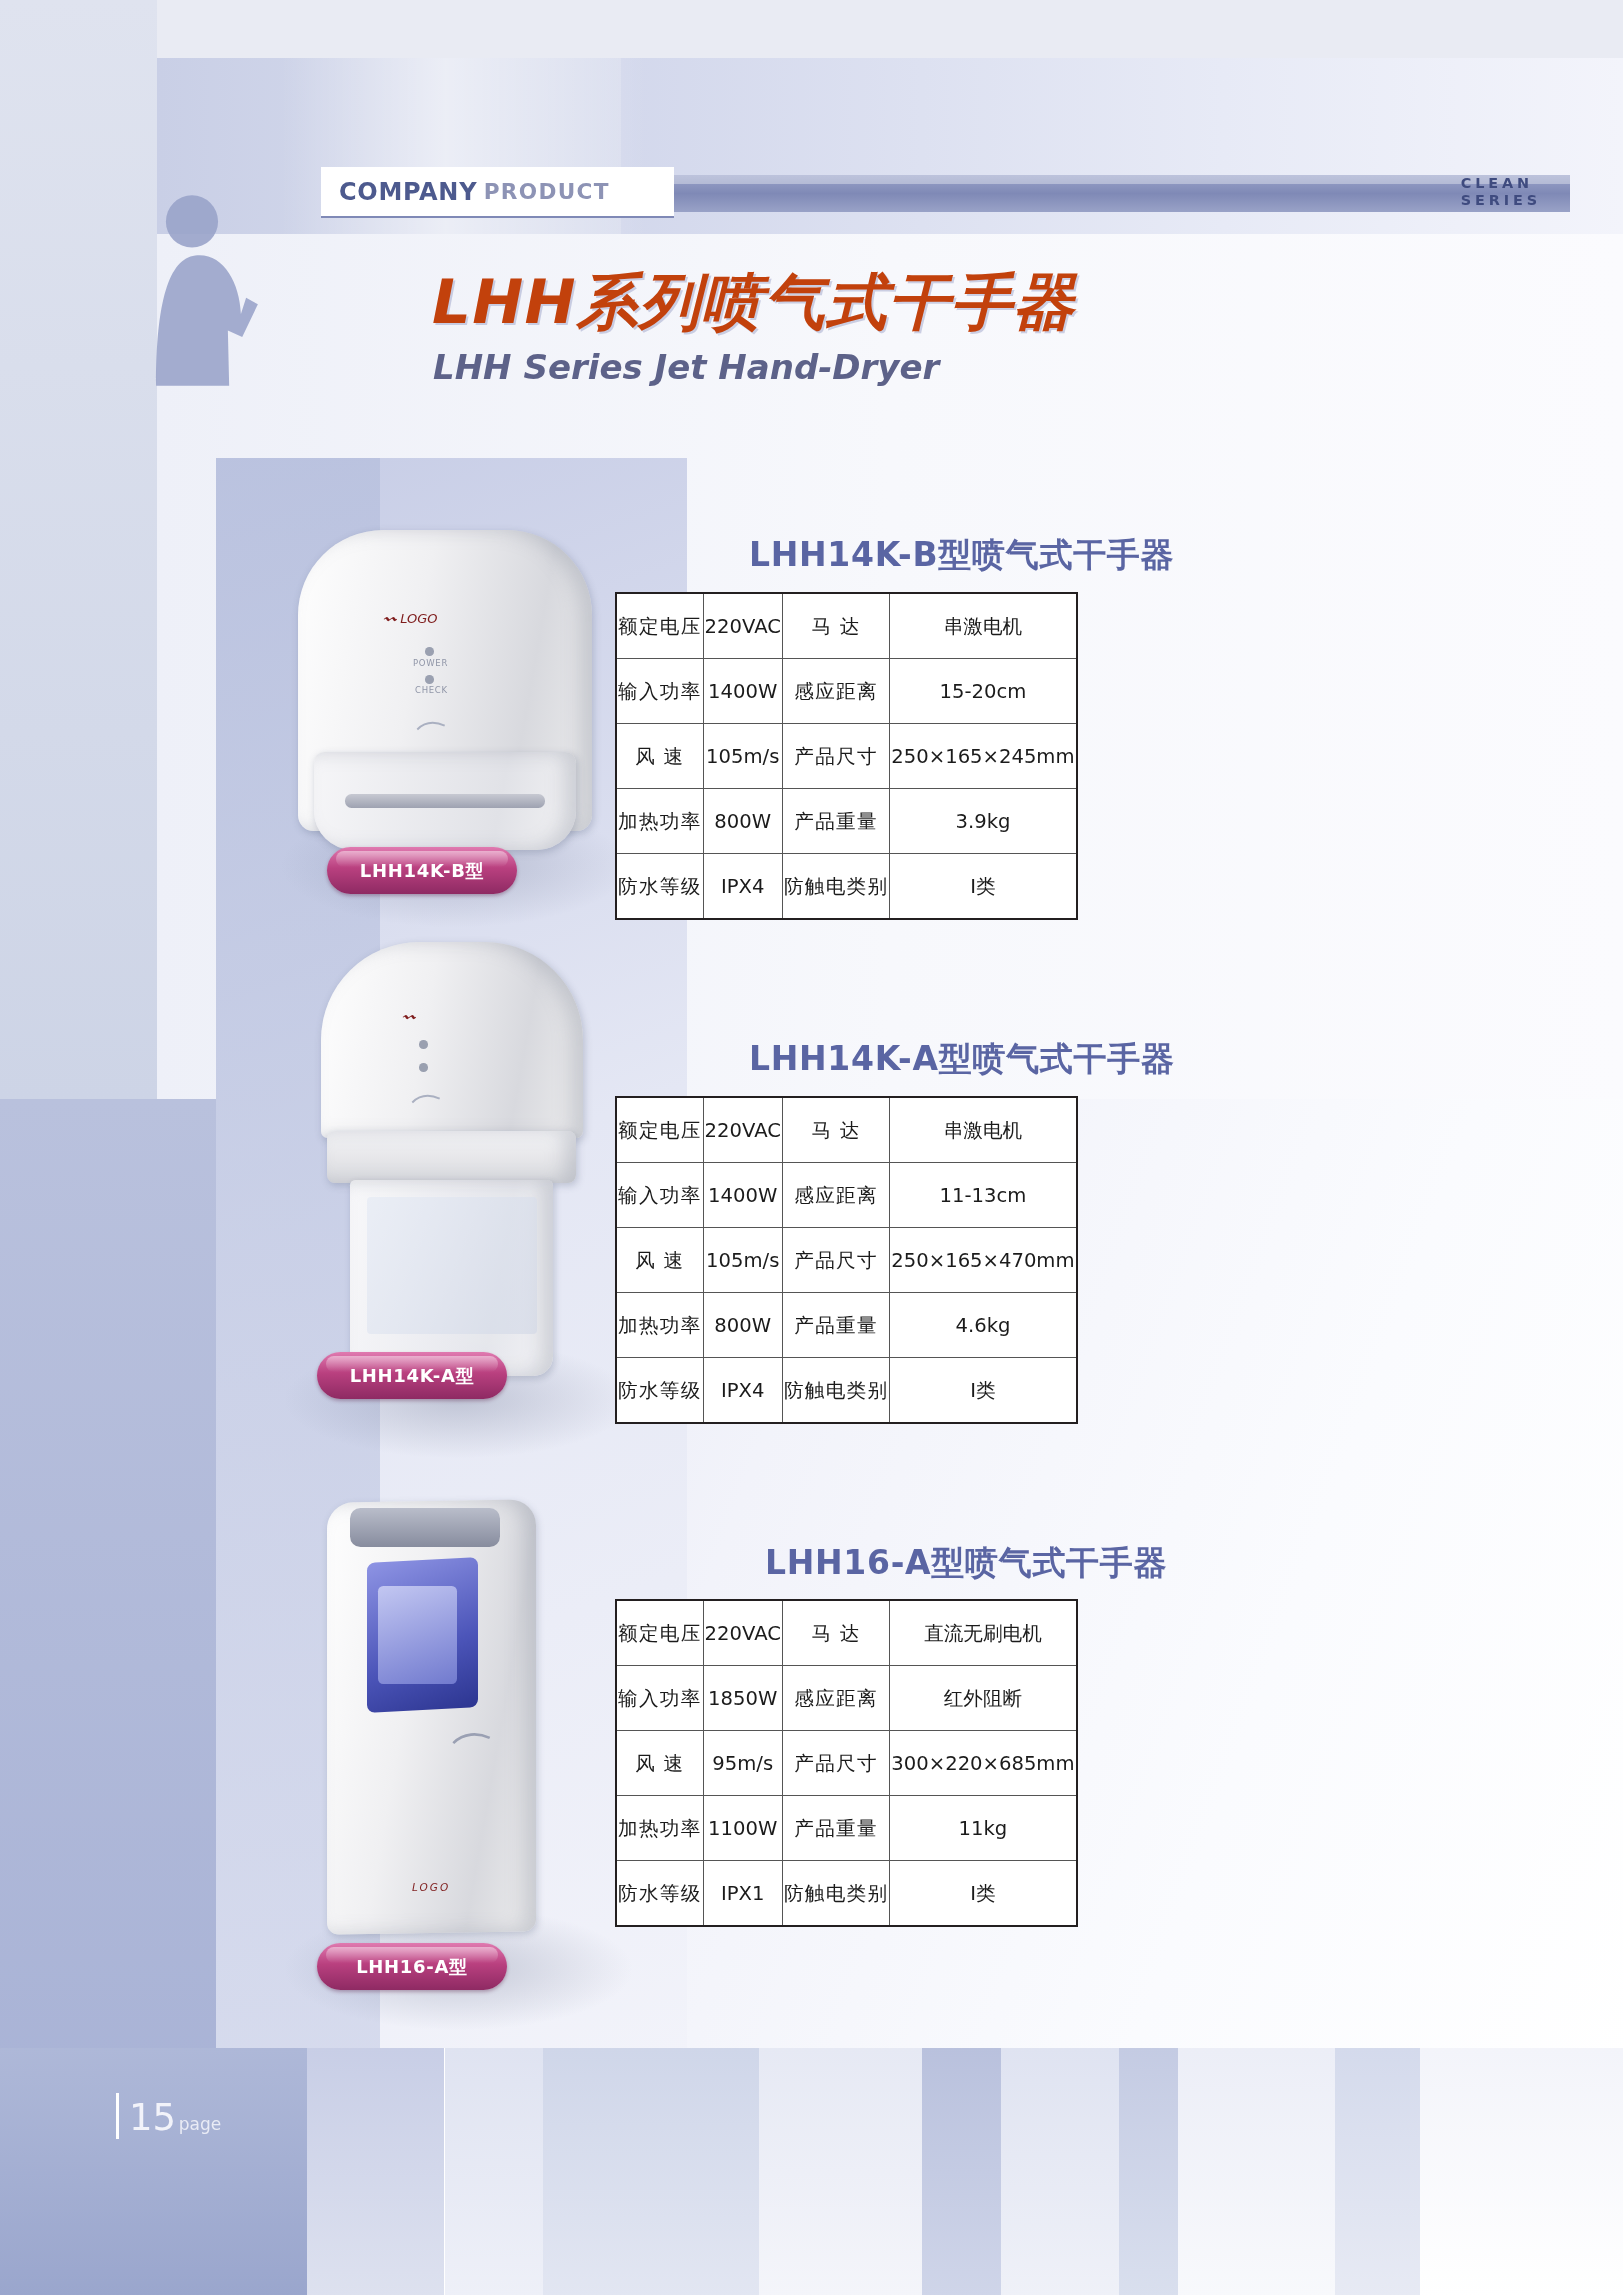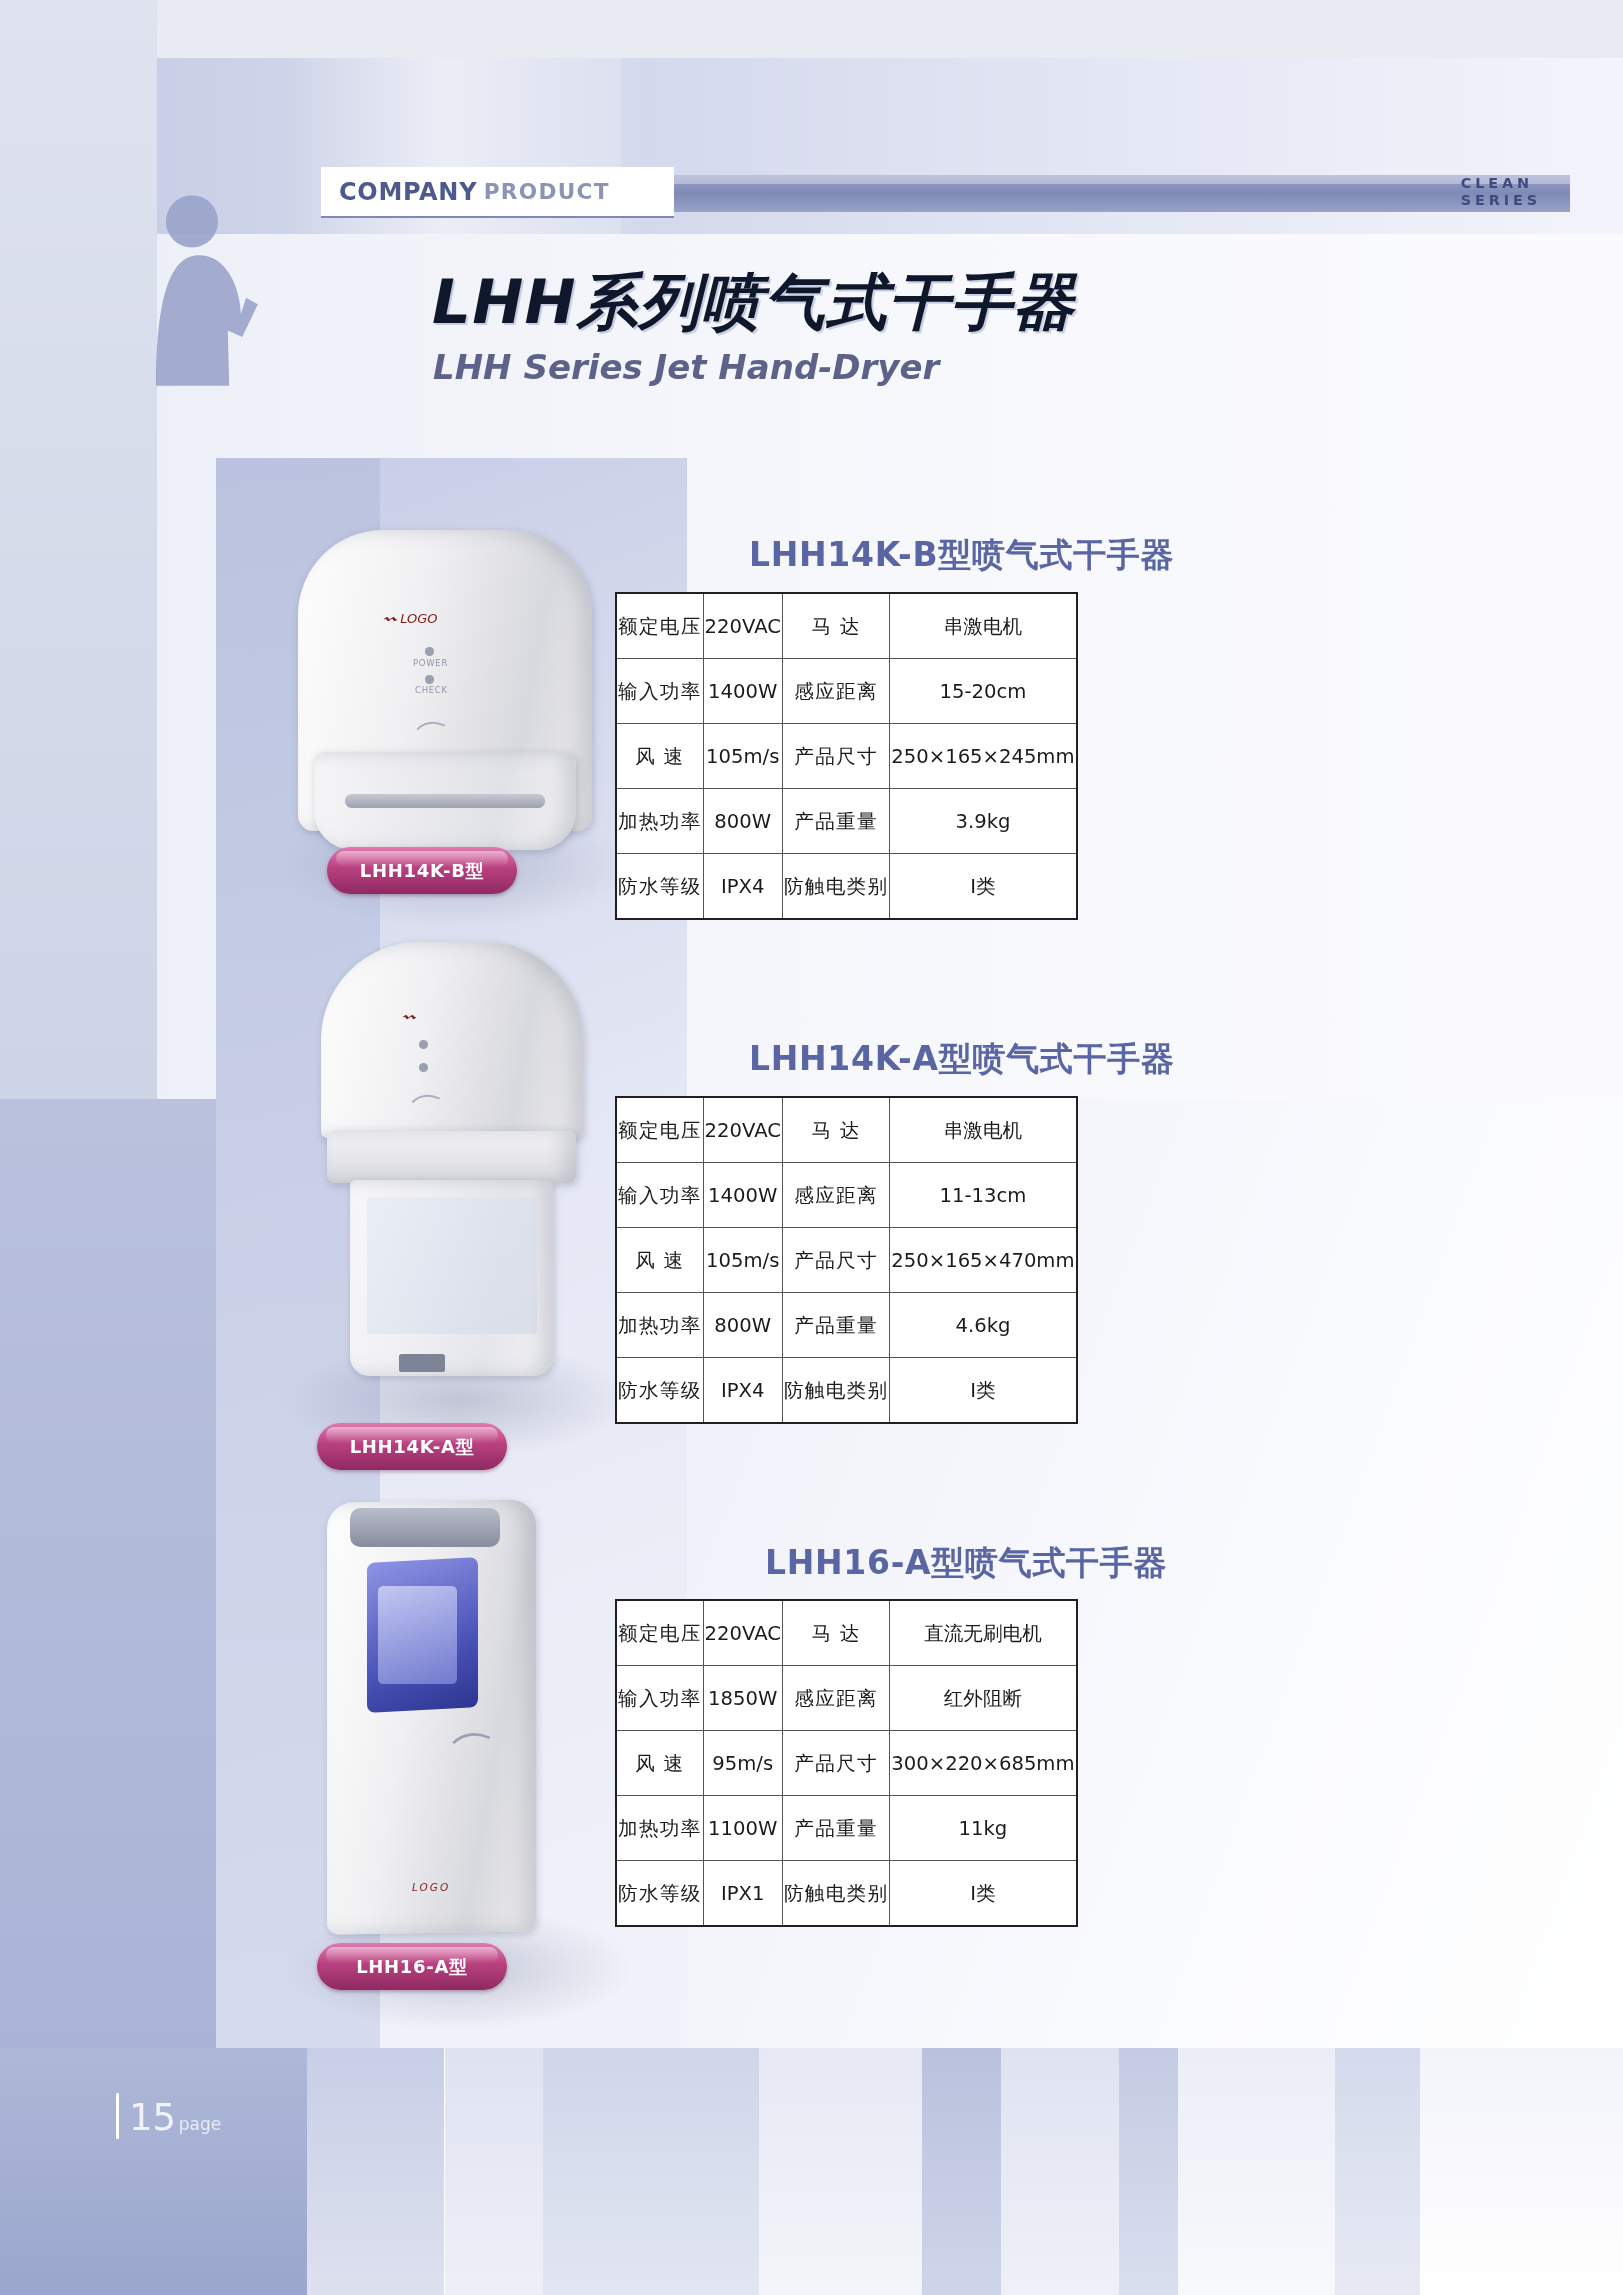--- a/index.html
+++ b/index.html
@@ -131,21 +131,21 @@
     font-family: "DejaVu Serif", serif;
     font-size: 19.6px; color: #4d5a8e; letter-spacing: 1.3px; margin-top: 5.2px;
   }
 
   
   .main-title {
     position: absolute; left: 432px; top: 262px;
     font-family: "DejaVu Sans", sans-serif;
     font-weight: bold;
     font-size: 61px;
-    color: #0f172a;
+    color: #c2410c;
     letter-spacing: 1.3px;
     font-style: italic;
     text-shadow: 2px 2px 0 rgba(120,130,180,.35);
   }
   .sub-title {
     position: absolute; left: 433px; top: 347px;
     font-family: "DejaVu Sans", sans-serif;
     font-weight: bold; font-style: italic;
     font-size: 34px; color: #5d6289;
   }
@@ -369,21 +369,21 @@
       <div style="position:absolute; left:111px; top:419px; width:46px; height:18.3px; background:#7e8498; border-radius:2.6px;"></div>
       <div class="logo-mark" style="left:114px; top:71px;">〰</div>
       <div class="led" style="left:131px; top:105px;"></div>
       <div class="led" style="left:131px; top:128px;"></div>
       <div style="position:absolute; left:123px; top:157px; width:30px; height:14.4px;">
         <svg width="30" height="14.4" viewBox="0 0 46 22">
             <path d="M2 16 C14 4 30 4 44 10" stroke="#aab0c1" stroke-width="3" fill="none"></path>
           </svg>
       </div>
     </div>
-    <div class="pill" style="left:317px; top:1423px; width:190px;">LHH14K-A型</div>
+    <div class="pill" style="left:317px; top:1352px; width:190px;">LHH14K-A型</div>
 
     <div class="sec-title" style="left:749px; top:1037px;">LHH14K-A型喷气式干手器</div>
 
     <table class="spec-table" style="left:615px; top:1096px;">
       <tbody>
         <tr>
           <td class="label">额定电压</td>
           <td class="value">220VAC</td>
           <td class="label2">马    达</td>
           <td class="value2">串激电机</td>

